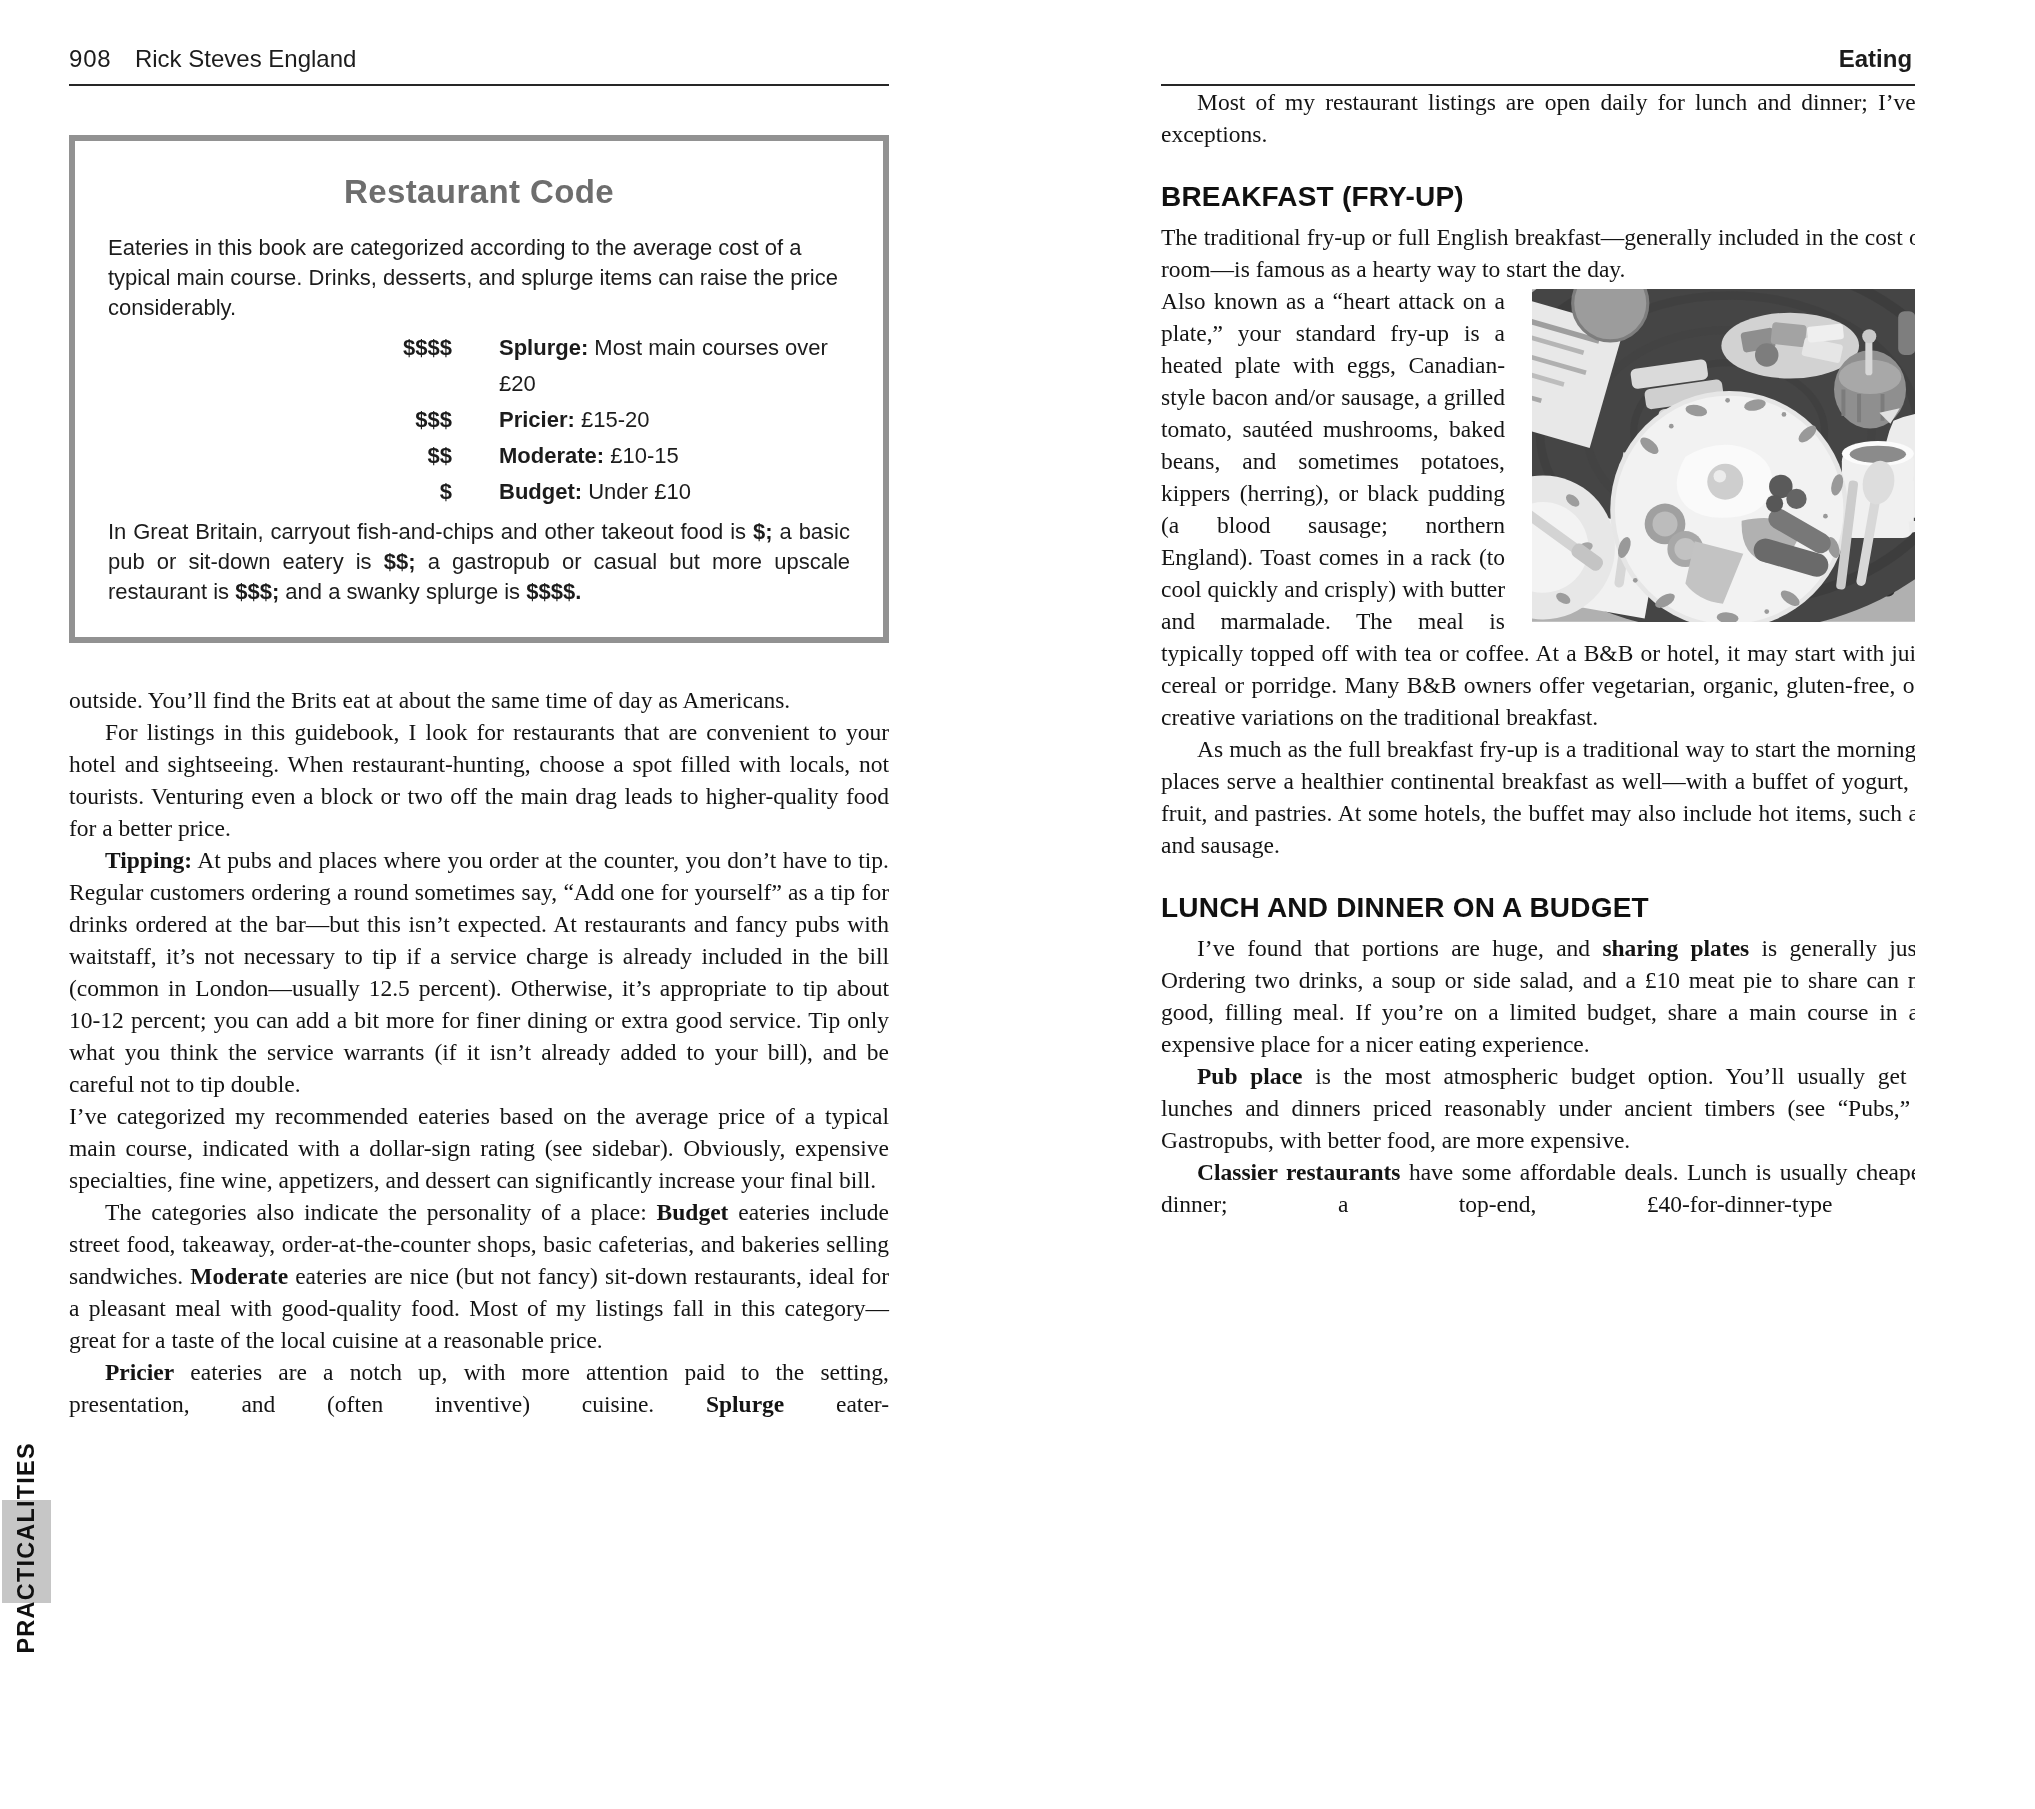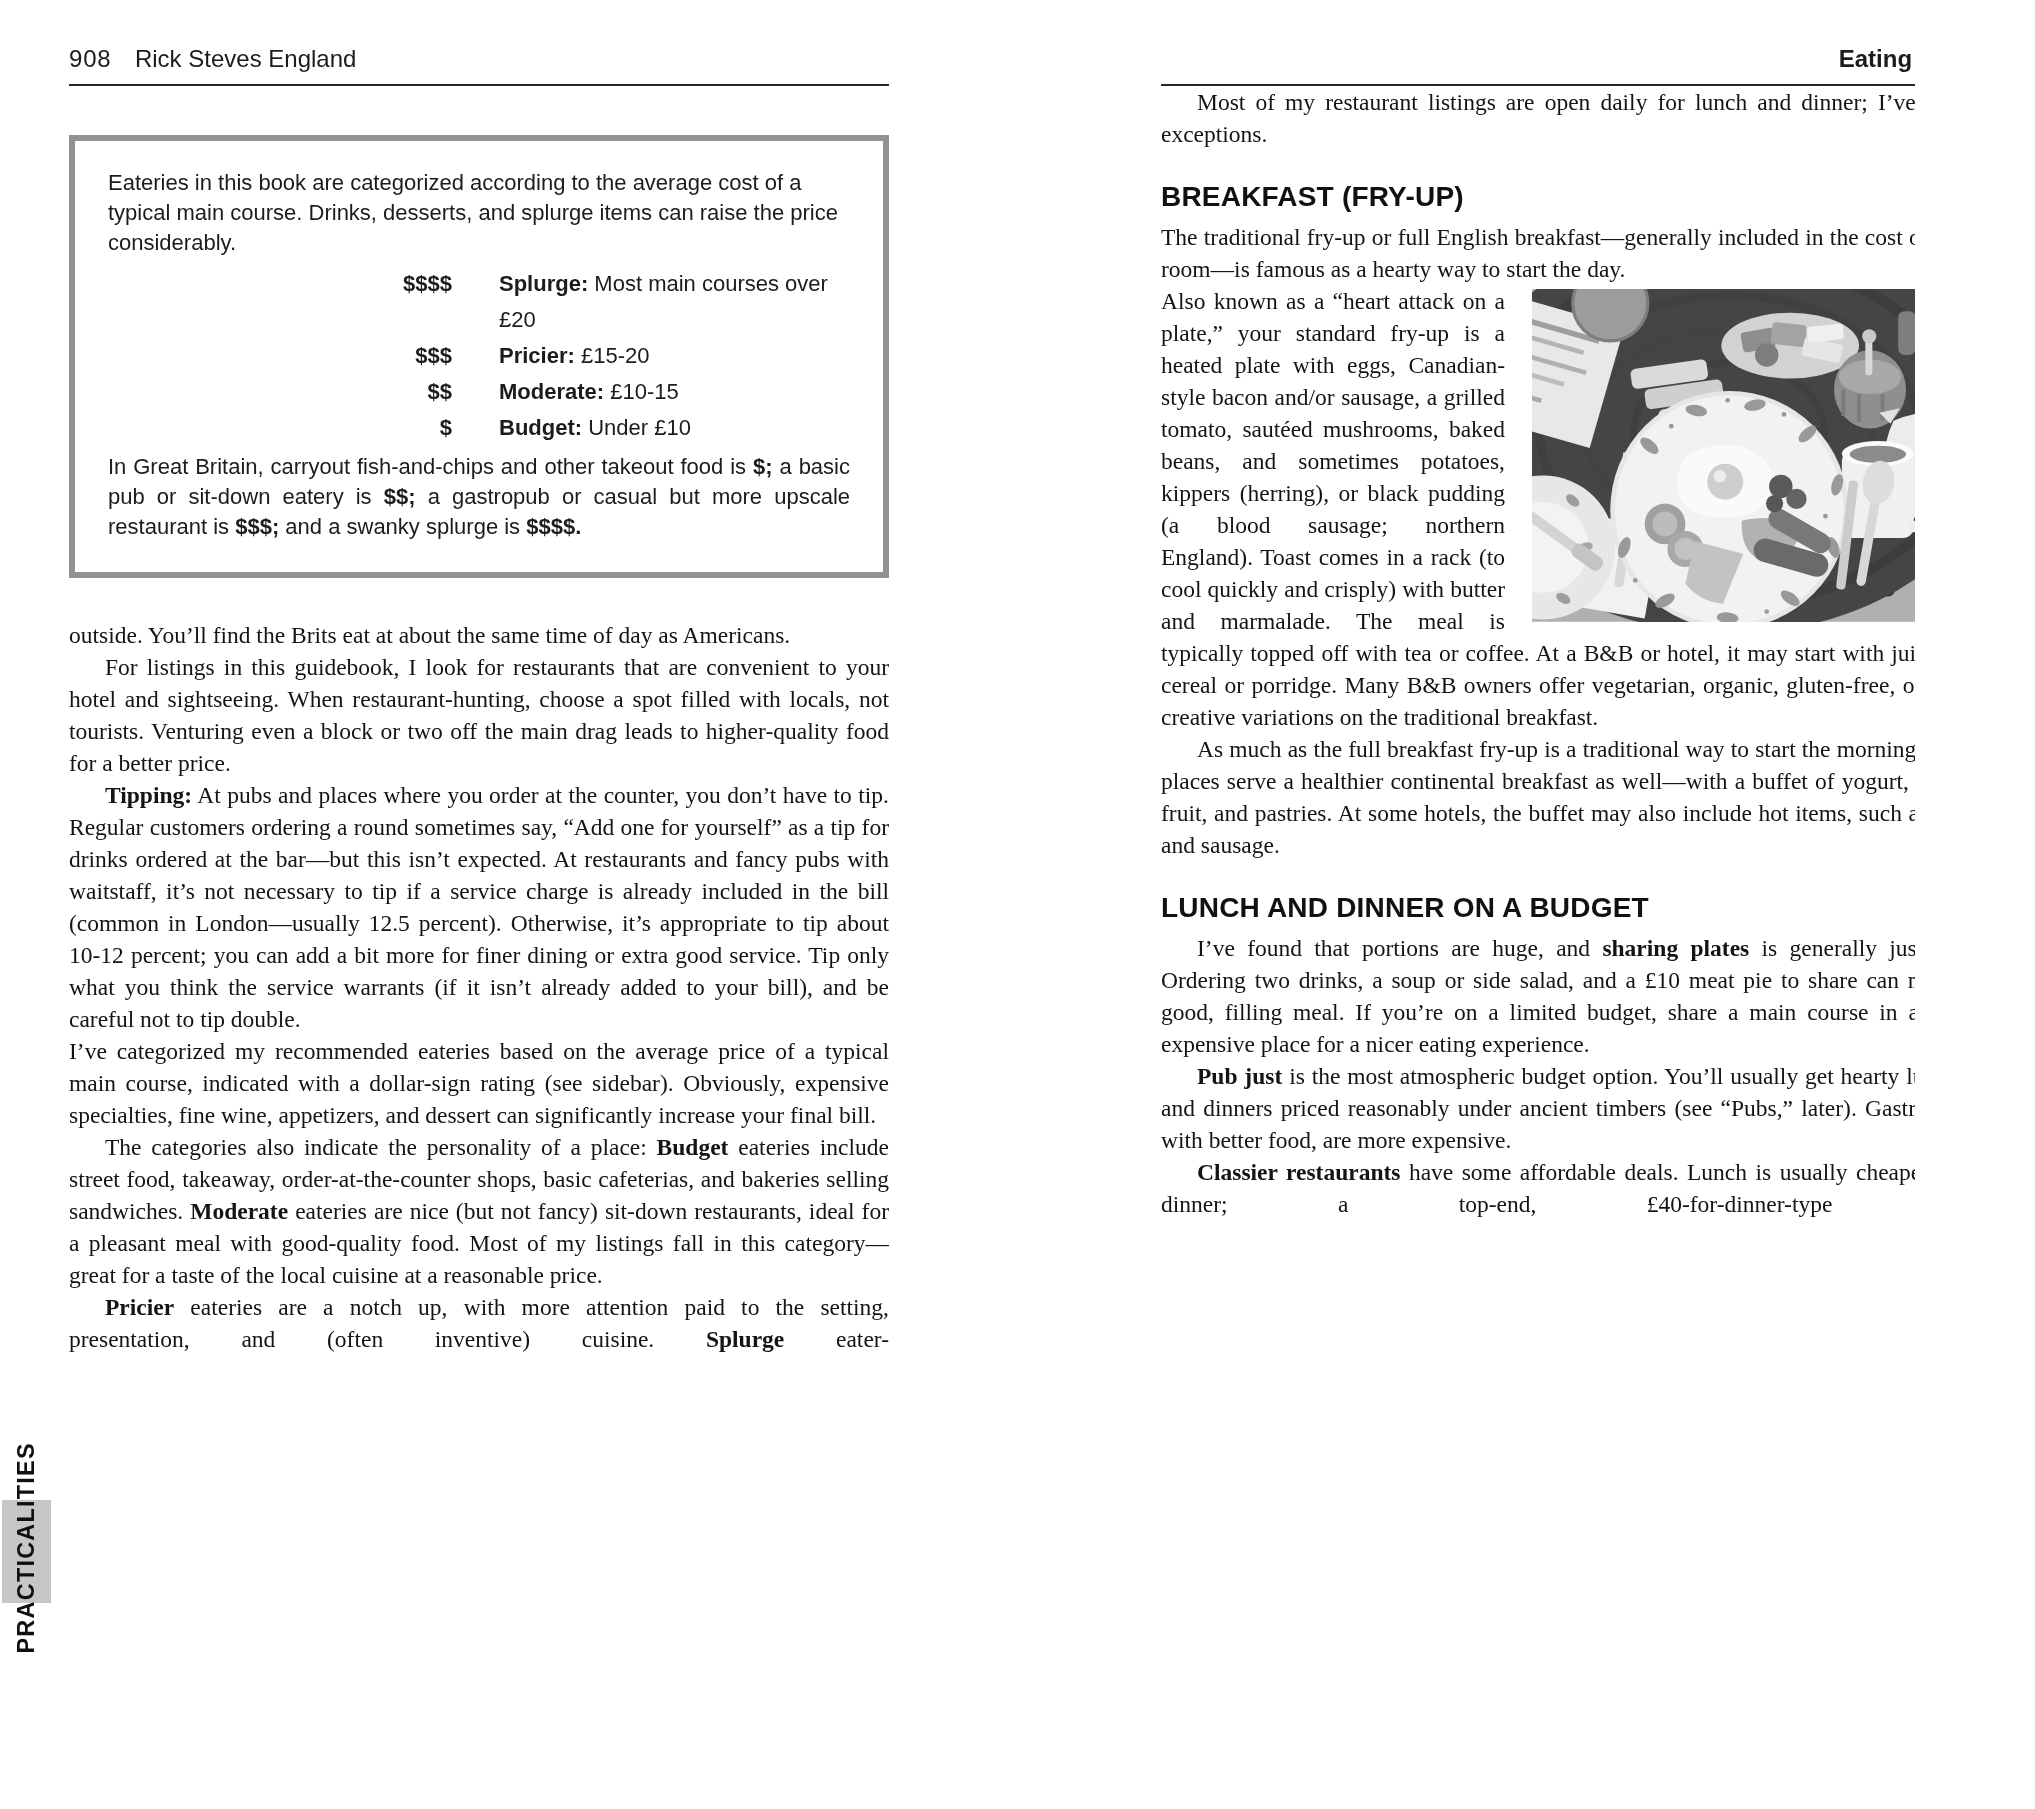--- a/index.html
+++ b/index.html
@@ -66,20 +66,21 @@
 
   <div class="page page-left">
 
     <div class="runhead">
       <span class="num">908</span>
       <span class="gap"></span>
       <span class="title">Rick Steves England</span>
     </div>
 
     <div class="codebox">
+      <div class="boxtitle">Restaurant Code</div>
       <div class="intro">Eateries in this book are categorized according to the average cost of a typical main course. Drinks, desserts, and splurge items can raise the price considerably.</div>
 
       <div class="pricelist">
         <div class="price-row">
           <span class="sym">$$$$</span>
           <span><b class="lbl">Splurge:</b> <span>Most main courses over £20</span></span>
         </div>
         <div class="price-row">
           <span class="sym">$$$</span>
           <span><b class="lbl">Pricier:</b> <span>£15-20</span></span>
@@ -269,21 +270,21 @@
         </svg>
       </figure>
       <span class="p" style="display:block;"><span>Also known as a “heart attack on a plate,” your standard fry-up is a heated plate with eggs, Canadian-style bacon and/or sausage, a grilled tomato, sautéed mushrooms, baked beans, and sometimes potatoes, kippers (herring), or black pudding (a blood sausage; northern England). Toast comes in a rack (to cool quickly and crisply) with butter and marmalade. The meal is typically topped off with tea or coffee. At a B&amp;B or hotel, it may start with juice and cereal or porridge. Many B&amp;B owners offer vegetarian, organic, gluten-free, or other creative variations on the traditional breakfast.</span></span>
     </div>
 
     <p class="p indent"><span>As much as the full breakfast fry-up is a traditional way to start the morning, some places serve a healthier continental breakfast as well—with a buffet of yogurt, cereal, fruit, and pastries. At some hotels, the buffet may also include hot items, such as eggs and sausage.</span></p>
 
     <div class="h2">LUNCH AND DINNER ON A BUDGET</div>
 
     <p class="p indent"><span>I’ve found that portions are huge, and </span><b>sharing plates</b><span> is generally just fine. Ordering two drinks, a soup or side salad, and a £10 meat pie to share can make a good, filling meal. If you’re on a limited budget, share a main course in a more expensive place for a nicer eating experience.</span></p>
-    <p class="p indent"><b>Pub just</b><span> is the most atmospheric budget option. You’ll usually get hearty lunches and dinners priced reasonably under ancient timbers (see “Pubs,” later). Gastropubs, with better food, are more expensive.</span></p>
+    <p class="p indent"><b>Pub place</b><span> is the most atmospheric budget option. You’ll usually get hearty lunches and dinners priced reasonably under ancient timbers (see “Pubs,” later). Gastropubs, with better food, are more expensive.</span></p>
     <p class="p indent cutoff"><b>Classier restaurants</b><span> have some affordable deals. Lunch is usually cheaper than dinner; a top-end, £40-for-dinner-type res-</span></p>
   </div>
 
   <div class="tabblock tabblock-left"></div>
   <div class="tabtext tabtext-left">PRACTICALITIES</div>
 
   <div class="tabblock tabblock-right"></div>
   <div class="tabtext tabtext-right">PRACTICALITIES</div>
 
 </div>

